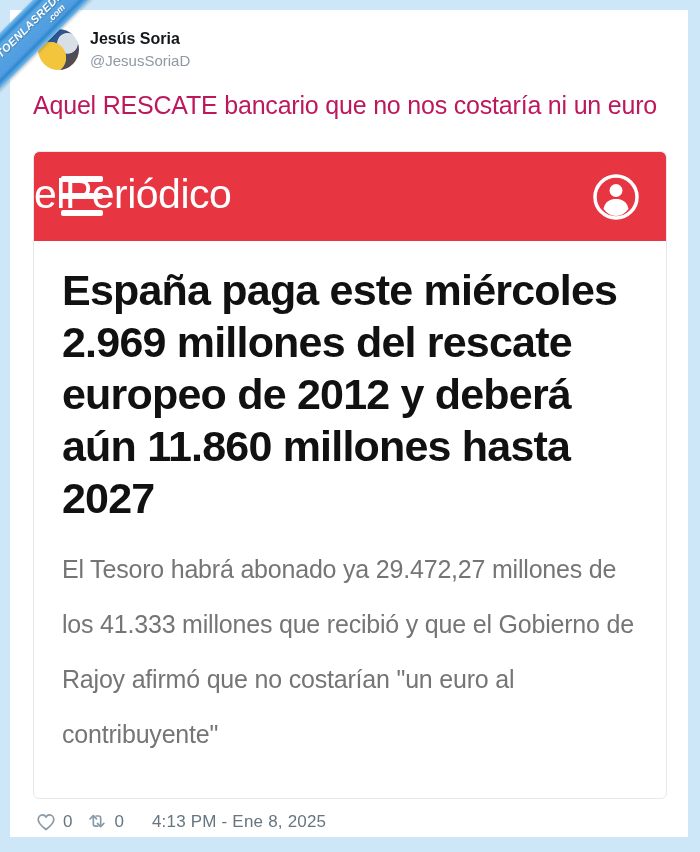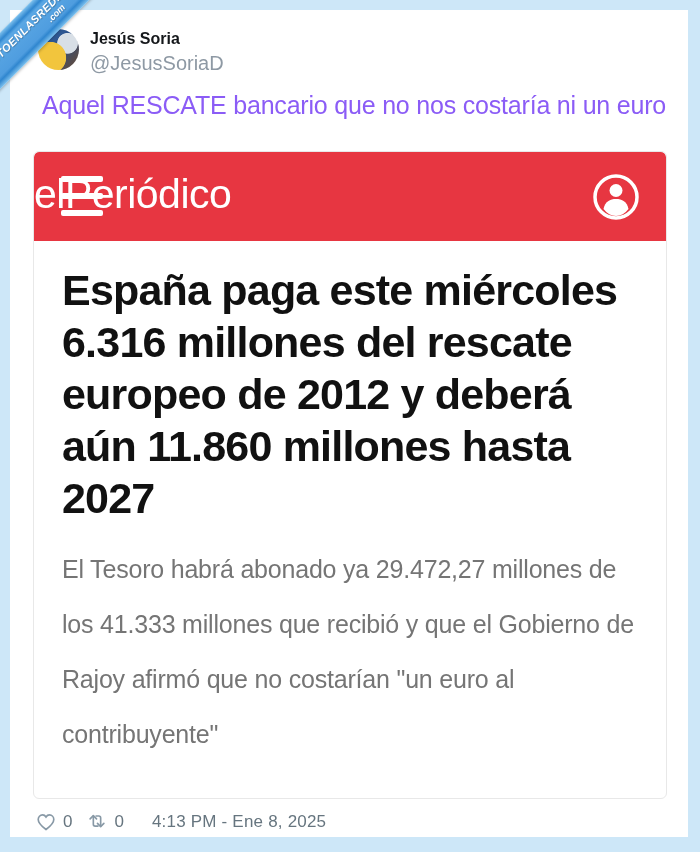--- a/index.html
+++ b/index.html
@@ -56,28 +56,28 @@
       radial-gradient(circle at 72% 35%, #d8dfe6 0 25%, transparent 27%),
       linear-gradient(135deg, #3a72b8 0%, #2b4f86 45%, #6b4a2e 100%);
     overflow: hidden;
   }
   .author-name {
     position: absolute; left: 80px; top: 20px;
     font-size: 16px; font-weight: bold; color: #14171a;
   }
   .author-handle {
     position: absolute; left: 80px; top: 42px;
-    font-size: 20px; color: #8e99a4;
+    font-size: 15px; color: #8e99a4;
   }
 
   
   .tweet-text {
-    position: absolute; left: 32px; top: 81px;
+    position: absolute; left: 23px; top: 81px;
     width: 640px;
-    font-size: 25px; color: #8b5cf6;
+    font-size: 25px; color: #be185d;
     white-space: nowrap;
     letter-spacing: -0.2px;
   }
 
   
   .article {
     position: absolute; left: 23px; top: 141px;
     width: 634px; height: 648px;
     border: 1px solid #e8e8e8;
     border-radius: 6px;
@@ -155,21 +155,21 @@
           <span></span>
       </div>
       <div class="brand">elPeriódico</div>
       <svg class="account-icon" viewBox="0 0 48 48">
         <circle cx="24" cy="24" r="21" fill="none" stroke="#ffffff" stroke-width="3.5"></circle>
         <circle cx="24" cy="17.5" r="6.5" fill="#ffffff"></circle>
         <path d="M11.5 36 C13 28.5 18 26 24 26 C30 26 35 28.5 36.5 36 C33 40.5 28.8 43 24 43 C19.2 43 15 40.5 11.5 36 Z" fill="#ffffff"></path>
       </svg>
     </div>
 
-    <div class="headline">España paga este miércoles 6.316 millones del rescate europeo de 2012 y deberá aún 11.860 millones hasta 2027</div>
+    <div class="headline">España paga este miércoles 2.969 millones del rescate europeo de 2012 y deberá aún 11.860 millones hasta 2027</div>
     <div class="subtitle">El Tesoro habrá abonado ya 29.472,27 millones de los 41.333 millones que recibió y que el Gobierno de Rajoy afirmó que no costarían "un euro al contribuyente"</div>
   </div>
 
   <div class="engagement">
     <svg class="eng-icon" viewBox="0 0 24 24">
       <path d="M12 20.2 C8.2 17.3 3.5 13.6 3.5 9.2 C3.5 6.4 5.6 4.3 8.2 4.3 C9.8 4.3 11.2 5.2 12 6.5 C12.8 5.2 14.2 4.3 15.8 4.3 C18.4 4.3 20.5 6.4 20.5 9.2 C20.5 13.6 15.8 17.3 12 20.2 Z" fill="none" stroke="#8899a6" stroke-width="1.8"></path>
     </svg>
     <span class="count">0</span>
     <svg class="eng-icon" viewBox="0 0 24 24">
       <g fill="none" stroke="#8899a6" stroke-width="1.8" stroke-linecap="round" stroke-linejoin="round">

